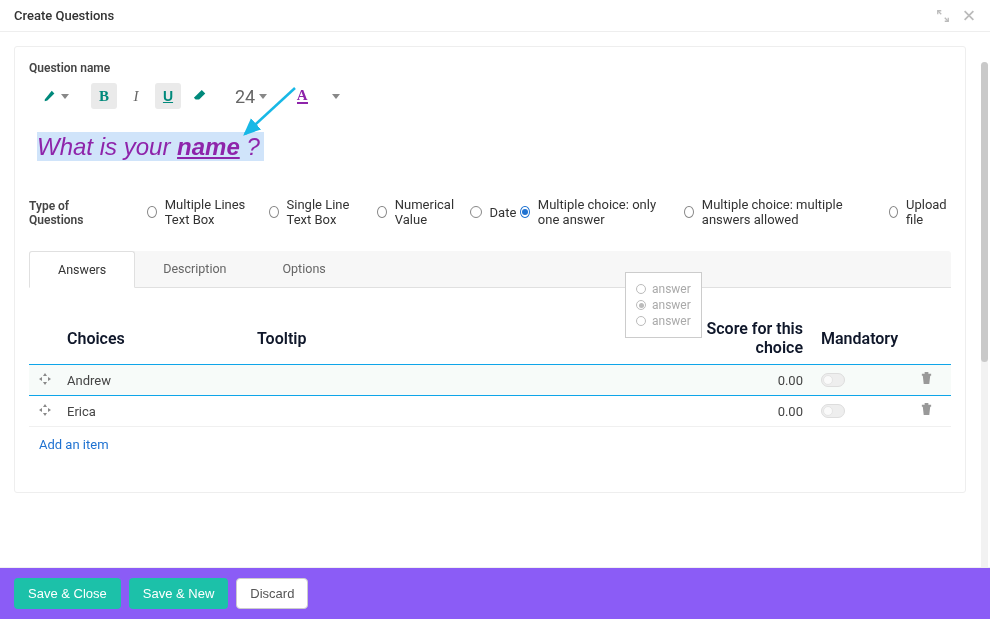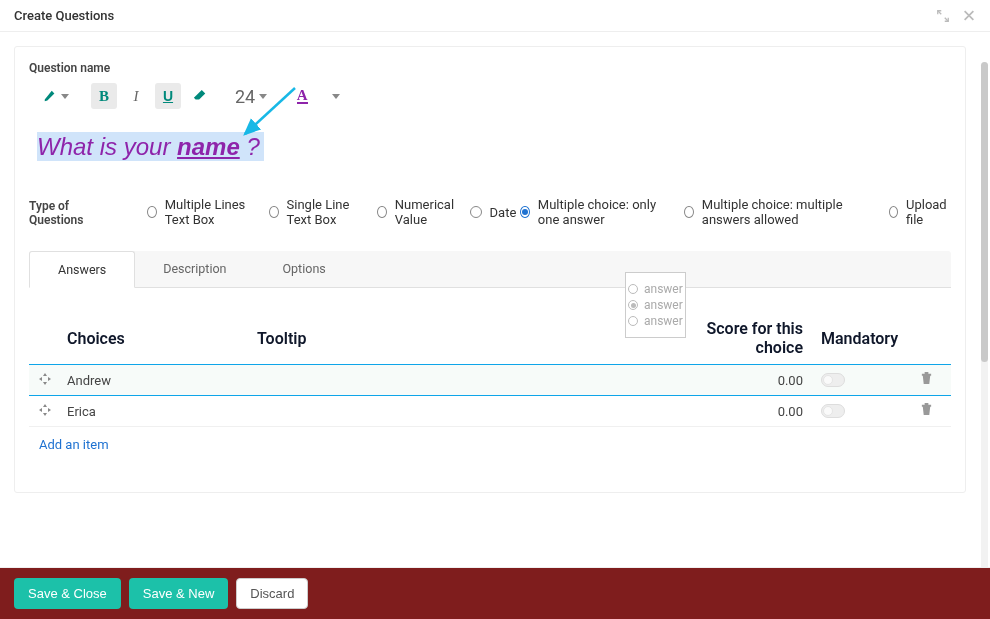--- a/index.html
+++ b/index.html
@@ -26,21 +26,21 @@
   .editor-area { padding: 8px 0 24px 0; margin-left: 8px; }
   .rich-text { font-family: Arial, sans-serif; font-size: 24px; color: #8e24aa; font-style: italic; background: #d0e4fa; display: inline; padding: 1px 4px 1px 0; }
   .rich-text .bu { font-weight: 700; text-decoration: underline; }
   .type-row { display: flex; align-items: flex-start; gap: 28px; margin-top: 12px; }
   .type-label { font-size: 12px; font-weight: 600; color: #444; width: 115px; padding-top: 2px; }
   .radio-list { display: flex; flex-direction: row; gap: 4px; }
   .radio-item { display: flex; align-items: center; gap: 8px; font-size: 13px; color: #333; cursor: pointer; }
   .radio { width: 12px; height: 12px; border: 1.5px solid #888; border-radius: 50%; display: inline-flex; align-items: center; justify-content: center; }
   .radio.sel { border-color: #1f72d1; }
   .radio.sel::after { content: ""; width: 6px; height: 6px; border-radius: 50%; background: #1f72d1; }
-  .preview-box { position: absolute; border: 1px solid #ccc; padding: 8px 2px; left: 610px; top: 225px; background: #fff; }
+  .preview-box { position: absolute; border: 1px solid #ccc; padding: 8px 10px; left: 610px; top: 225px; background: #fff; }
   .preview-row { display: flex; align-items: center; gap: 6px; font-size: 12px; color: #aaa; padding: 1px 0; }
   .pv-radio { width: 10px; height: 10px; border: 1.5px solid #bbb; border-radius: 50%; display: inline-flex; align-items: center; justify-content: center; }
   .pv-radio.sel::after { content: ""; width: 5px; height: 5px; border-radius: 50%; background: #bbb; }
   .tabs-wrap { margin-top: 24px; }
   .tabs { display: flex; border-bottom: 1px solid #e0e0e0; background: #f7f7f7; border-top-left-radius: 3px; border-top-right-radius: 3px; }
   .tab { padding: 10px 28px; font-size: 12.5px; color: #666; cursor: pointer; }
   .tab.active { background: #fff; color: #333; border: 1px solid #e0e0e0; border-bottom: 1px solid #fff; margin-bottom: -1px; border-top-left-radius: 3px; border-top-right-radius: 3px; }
   .answers-table { width: 100%; margin-top: 24px; }
   .tbl-head, .tbl-row { display: flex; align-items: center; padding: 7px 10px; }
   .tbl-head { color: #0f172a; font-weight: 600; font-size: 16px; }
@@ -48,21 +48,21 @@
   .tbl-row.alt { background: #f7fbf9; }
   .col-drag { width: 28px; color: #888; }
   .col-choice { flex: 0 0 190px; }
   .col-tooltip { flex: 1; }
   .col-score { width: 150px; text-align: right; padding-right: 18px; }
   .col-mand { width: 90px; }
   .col-del { width: 30px; text-align: center; color: #999; cursor: pointer; }
   .add-item { padding: 10px; font-size: 13px; color: #1f72d1; cursor: pointer; border-top: 1px solid #f0f0f0; }
   .mand-toggle { width: 24px; height: 14px; border-radius: 8px; background: #eee; border: 1px solid #ddd; position: relative; cursor: pointer; }
   .mand-toggle::after { content: ""; position: absolute; left: 1px; top: 1px; width: 10px; height: 10px; border-radius: 50%; background: #fafafa; border: 1px solid #e5e5e5; box-sizing: border-box; }
-  .footer { position: absolute; left: 0; right: 0; bottom: 0; padding: 10px 14px; background: #7f1d1d; border-top: 1px solid #f0f0f0; display: flex; gap: 8px; }
+  .footer { position: absolute; left: 0; right: 0; bottom: 0; padding: 10px 14px; background: #8b5cf6; border-top: 1px solid #f0f0f0; display: flex; gap: 8px; }
   .btn { padding: 7px 13px; font-size: 13px; border-radius: 4px; cursor: pointer; border: 1px solid transparent; }
   .btn-primary { background: #1cc1a9; color: #fff; }
   .btn-secondary { background: #fff; color: #555; border: 1px solid #ccc; }
   .arrow { position: absolute; left: 237px; top: 52px; pointer-events: none; }
   .scroll-track { position: absolute; right: 2px; top: 30px; width: 7px; height: 557px; background: #f2f2f2; border-radius: 4px; }
   .scroll-thumb { position: absolute; top: 0; width: 7px; height: 300px; background: #c9c9c9; border-radius: 4px; }
   .rel { position: relative; }
 </style>
 </head>
 <body>

